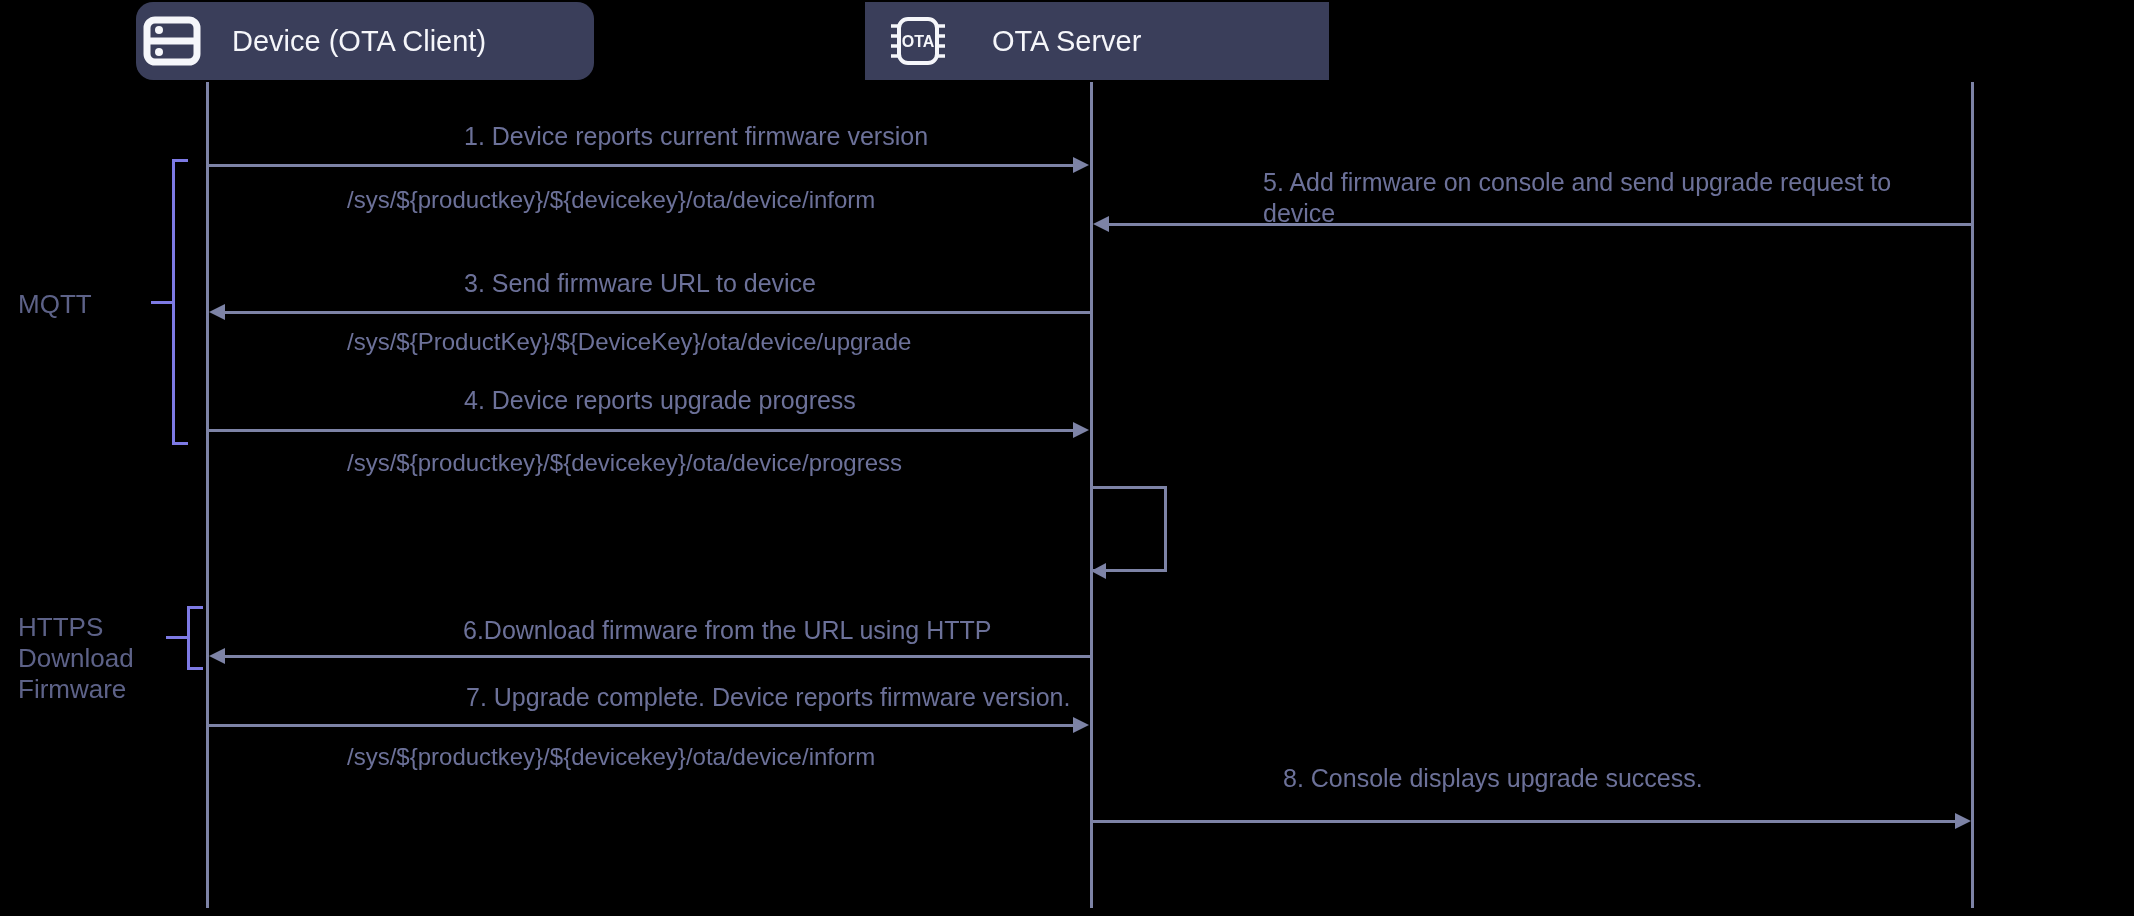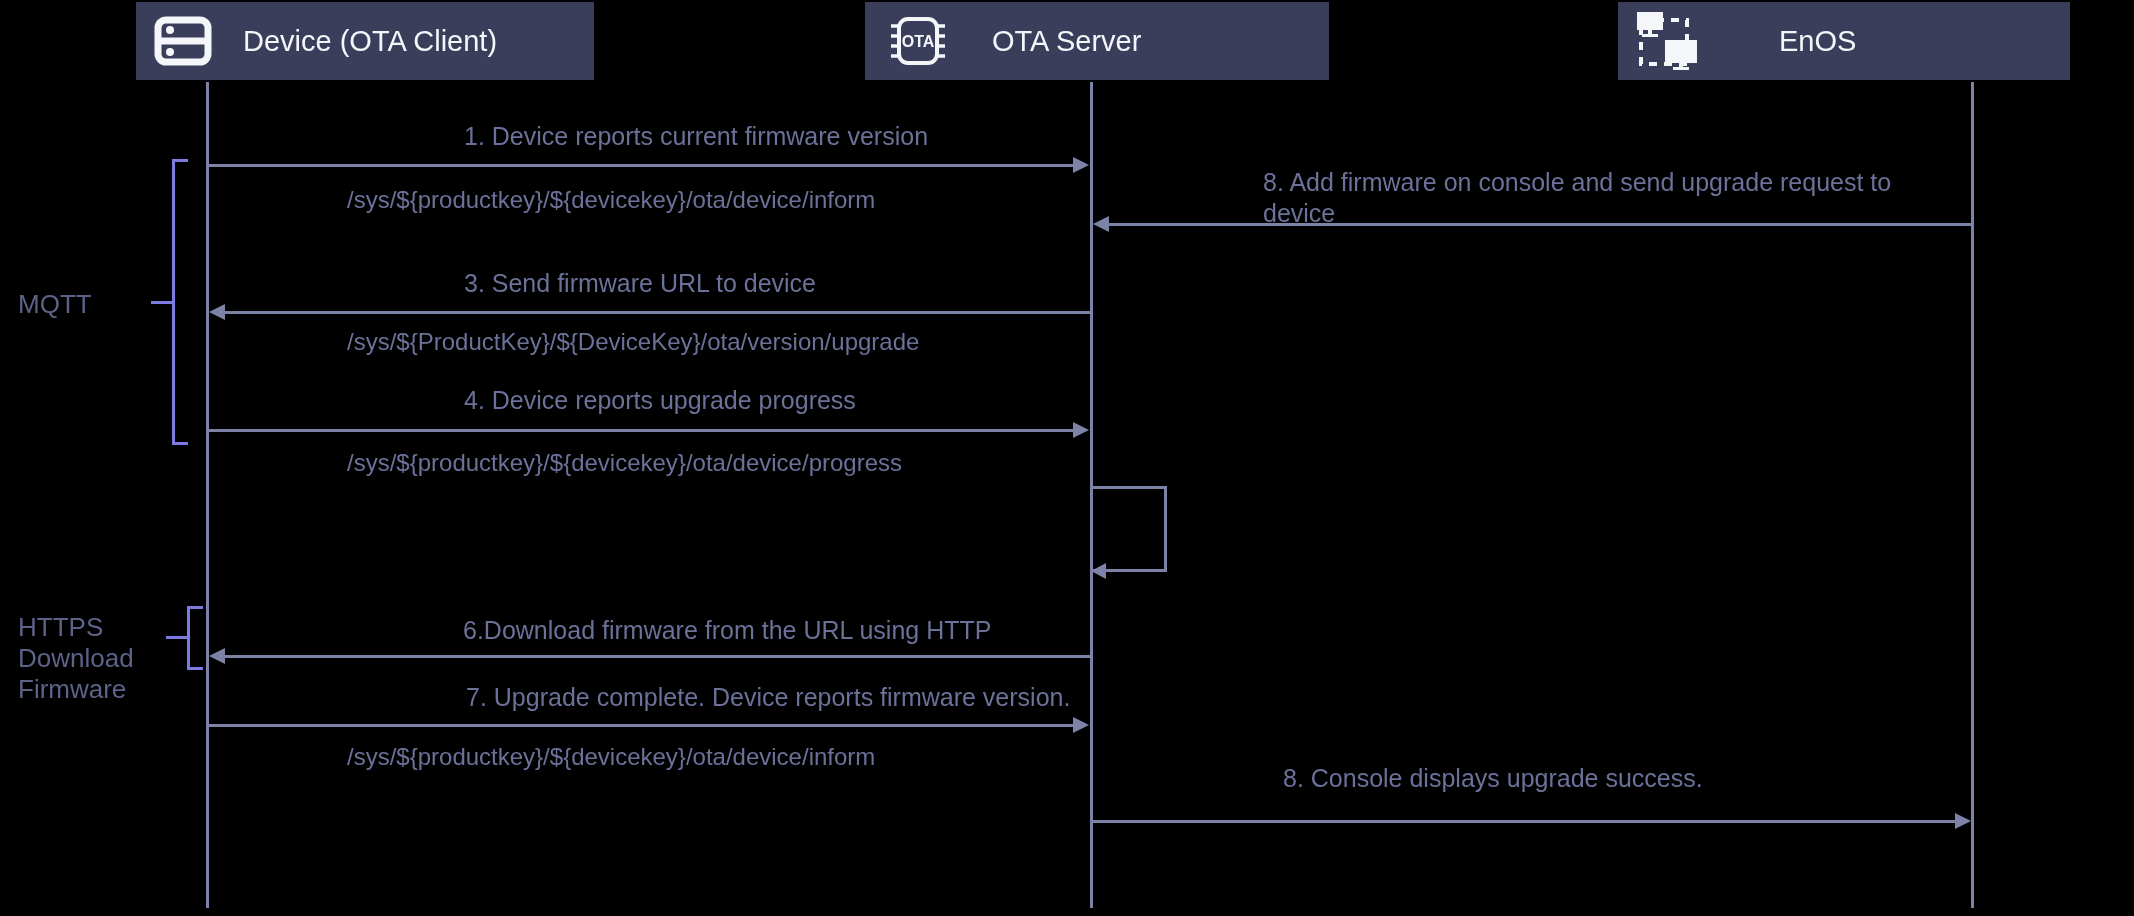--- a/index.html
+++ b/index.html
@@ -79,21 +79,21 @@
   }
   .bracket-tick{
     position:absolute;height:3px;background:var(--bracket);
   }
 </style>
 </head>
 <body>
 
 <div class="canvas">
 
-  <div class="participant" style="left:136px;width:458px;padding-left:18px;gap:31px;">
+  <div class="participant" style="left:136px;width:458px;padding-left:7px;gap:31px;border-radius:17px;">
     <svg class="p-icon" width="58" height="50" viewBox="0 0 58 50">
       <rect x="4" y="4" width="50" height="42" rx="8" fill="none" stroke="#f5f6fa" stroke-width="7"></rect>
       <line x1="4" y1="25" x2="54" y2="25" stroke="#f5f6fa" stroke-width="7"></line>
       <circle cx="16" cy="14" r="4" fill="#f5f6fa"></circle>
       <circle cx="16" cy="36" r="4" fill="#f5f6fa"></circle>
     </svg>
     <span class="p-label">Device (OTA Client)</span>
   </div>
 
   <div class="participant" style="left:865px;width:464px;padding-left:22px;gap:43px;">
@@ -107,58 +107,46 @@
         <line x1="50" y1="14" x2="58" y2="14"></line>
           <line x1="50" y1="24" x2="58" y2="24"></line>
         <line x1="50" y1="34" x2="58" y2="34"></line>
           <line x1="50" y1="44" x2="58" y2="44"></line>
       </g>
       <text x="31" y="35" text-anchor="middle" fill="#f5f6fa" font-family="Liberation Sans, sans-serif" font-size="16" font-weight="bold">OTA</text>
     </svg>
     <span class="p-label">OTA Server</span>
   </div>
 
-  <div class="participant" style="left:1618px;width:452px;padding-left:17px;gap:78px;">
-    <svg class="p-icon" width="66" height="62" viewBox="0 0 66 62">
-      <rect x="6" y="10" width="46" height="44" fill="none" stroke="#f5f6fa" stroke-width="4" stroke-dasharray="8 7"></rect>
-      <rect x="2" y="2" width="26" height="18" fill="#f5f6fa"></rect>
-      <rect x="13" y="20" width="4" height="4" fill="#f5f6fa"></rect>
-      <rect x="7" y="24" width="16" height="3" fill="#f5f6fa"></rect>
-      <rect x="30" y="30" width="32" height="23" fill="#f5f6fa"></rect>
-      <rect x="44" y="53" width="4" height="4" fill="#f5f6fa"></rect>
-      <rect x="38" y="57" width="16" height="3" fill="#f5f6fa"></rect>
-    </svg>
-    <span class="p-label">EnOS</span>
-  </div>
 
   <div class="lifeline" style="left:206px;"></div>
   <div class="lifeline" style="left:1090px;"></div>
   <div class="lifeline" style="left:1971px;"></div>
 
   <div class="bracket" style="left:172px;top:159px;height:286px;"></div>
   <div class="bracket-tick" style="left:151px;top:301px;width:24px;"></div>
   <div class="side-label" style="left:18px;top:289px;">MQTT</div>
 
   <div class="bracket" style="left:187px;top:606px;height:64px;"></div>
   <div class="bracket-tick" style="left:166px;top:636px;width:24px;"></div>
   <div class="side-label" style="left:18px;top:612px;">HTTPS
 Download
 Firmware</div>
 
   <div class="msg" style="left:464px;top:121px;">1. Device reports current firmware version</div>
   <div class="arrow right" style="left:208px;top:164px;width:866px;"></div>
   <div class="topic" style="left:347px;top:185px;">/sys/${productkey}/${devicekey}/ota/device/inform</div>
 
-  <div class="msg" style="left:1263px;top:167px;">8. Add firmware on console and send upgrade request to
+  <div class="msg" style="left:1263px;top:167px;">5. Add firmware on console and send upgrade request to
 device</div>
   <div class="arrow left" style="left:1108px;top:223px;width:863px;"></div>
 
   <div class="msg" style="left:464px;top:268px;">3. Send firmware URL to device</div>
   <div class="arrow left" style="left:224px;top:311px;width:866px;"></div>
-  <div class="topic" style="left:347px;top:327px;">/sys/${ProductKey}/${DeviceKey}/ota/version/upgrade</div>
+  <div class="topic" style="left:347px;top:327px;">/sys/${ProductKey}/${DeviceKey}/ota/device/upgrade</div>
 
   <div class="msg" style="left:464px;top:385px;">4. Device reports upgrade progress</div>
   <div class="arrow right" style="left:208px;top:429px;width:866px;"></div>
   <div class="topic" style="left:347px;top:448px;">/sys/${productkey}/${devicekey}/ota/device/progress</div>
 
   <div class="selfloop"></div>
 
   <div class="msg" style="left:463px;top:615px;">6.Download firmware from the URL using HTTP</div>
   <div class="arrow left" style="left:224px;top:655px;width:866px;"></div>
 

